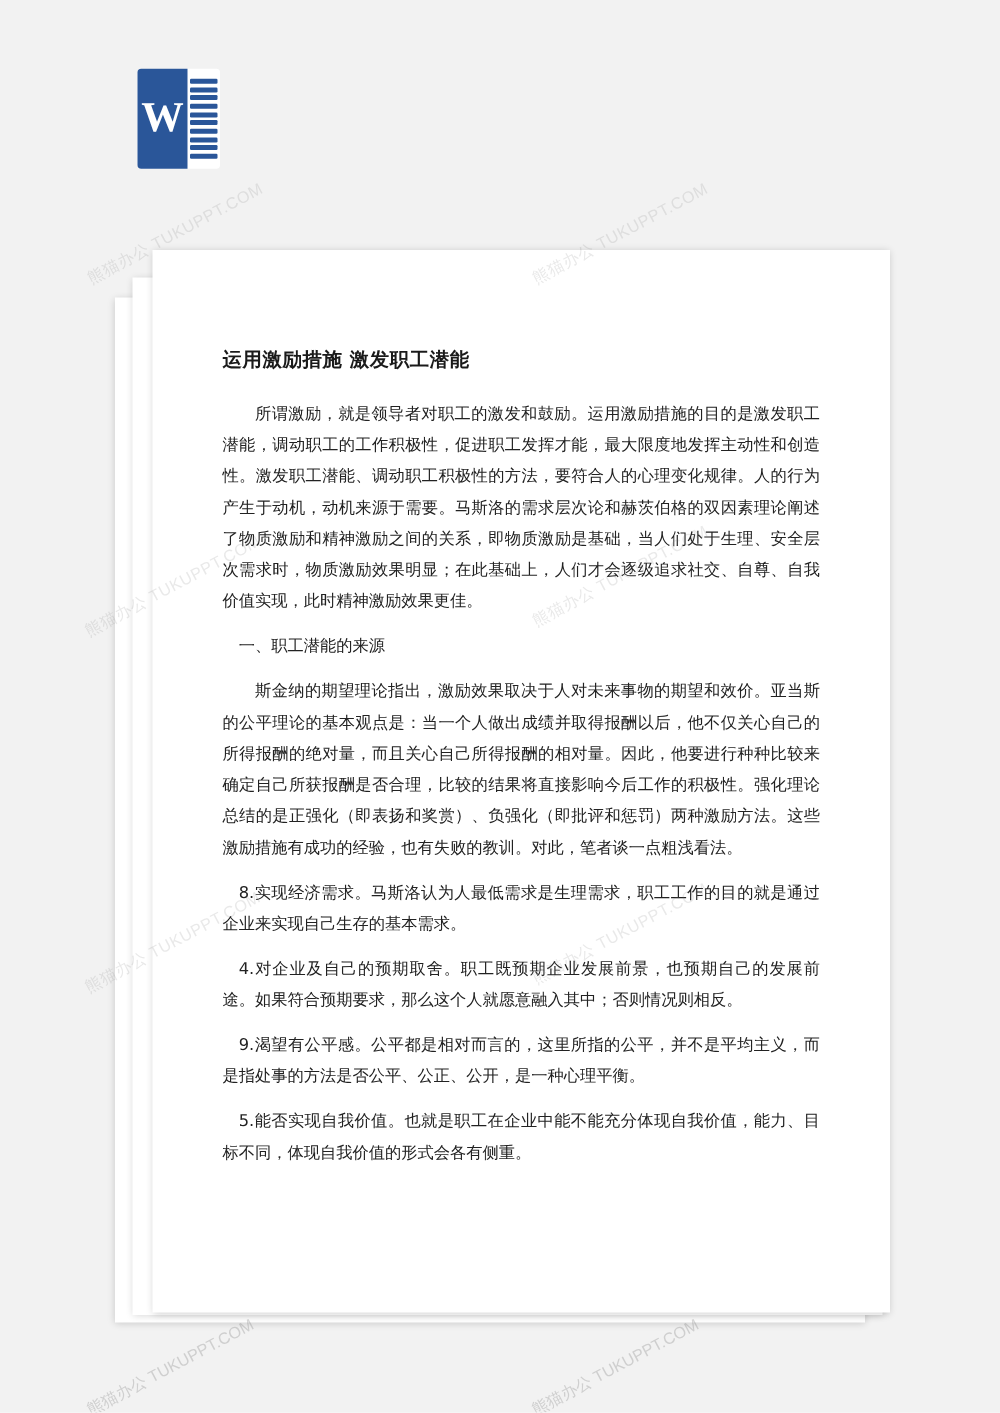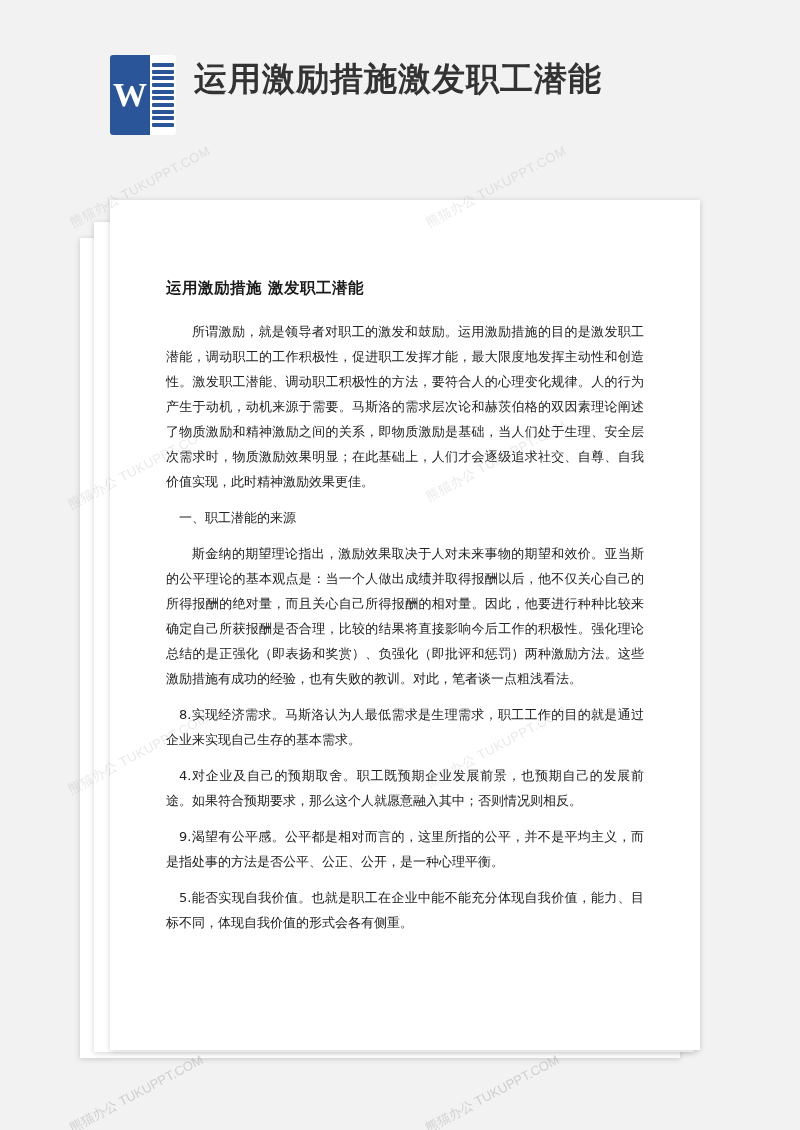--- a/index.html
+++ b/index.html
@@ -67,21 +67,21 @@
     color: #333333;
     font-weight: bold;
     font-family: "DejaVu Sans", sans-serif;
     letter-spacing: 1px;
     padding-top: 2px;
   }
 
   
   .paper-stack {
     position: absolute;
-    left: 80px;
+    left: 92px;
     top: 200px;
     width: 620px;
     height: 870px;
   }
   .sheet {
     position: absolute;
     background: #ffffff;
     box-shadow: 0 1px 6px rgba(0,0,0,0.18);
   }
   .sheet.back2 {
@@ -171,21 +171,20 @@
         <i></i>
         <i></i>
         <i></i>
         <i></i>
         <i></i>
         <i></i>
         <i></i>
         <i></i>
     </div>
   </div>
-  <div class="doc-title">运用激励措施激发职工潜能</div>
 </div>
 
 <div class="paper-stack">
   <div class="sheet back2"></div>
   <div class="sheet back1"></div>
   <div class="sheet front"></div>
 
   <div class="page-content">
 
     <h2 class="page-heading">运用激励措施 激发职工潜能</h2>

